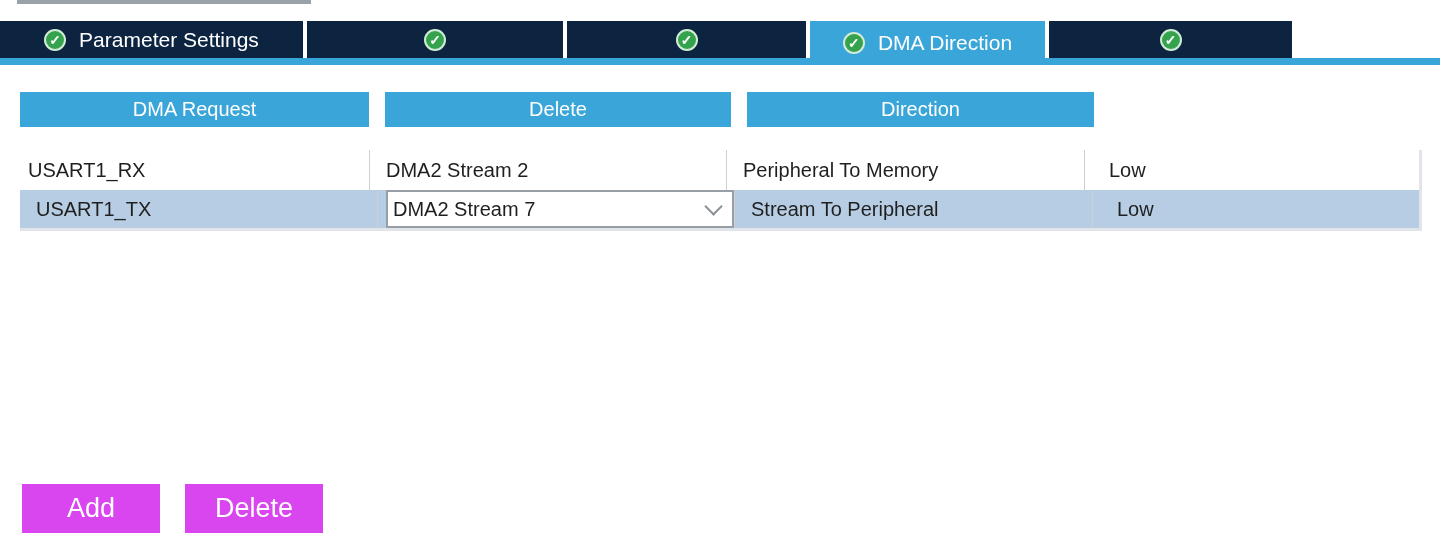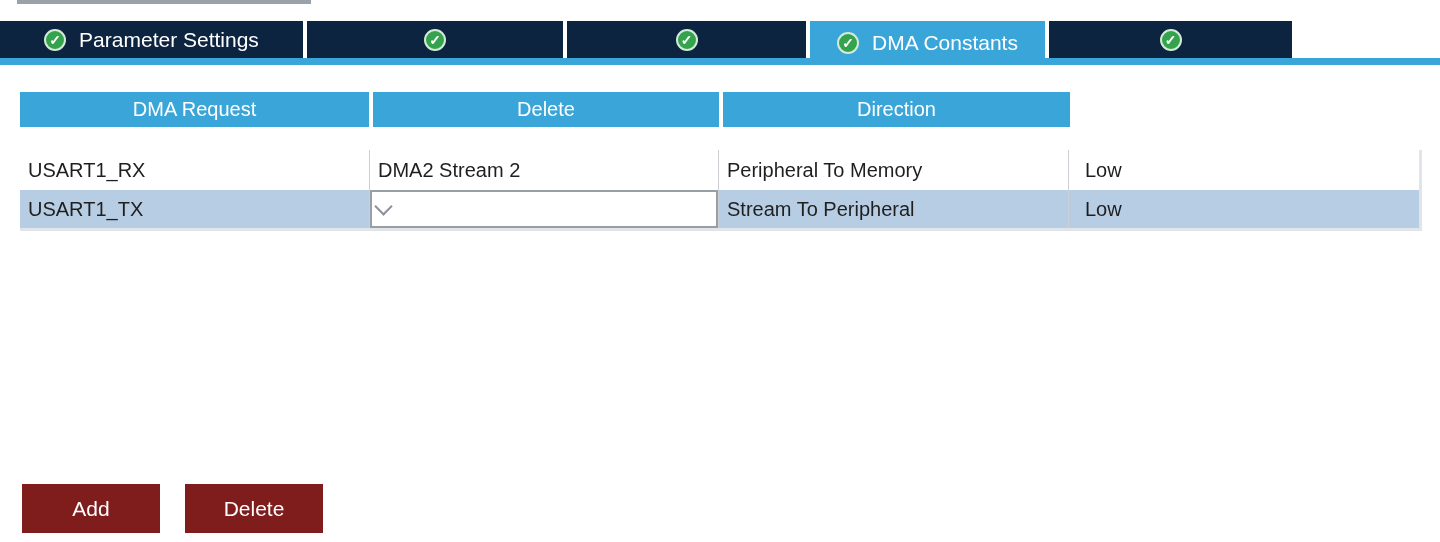--- a/index.html
+++ b/index.html
@@ -32,37 +32,37 @@
     width:22px; height:22px; border-radius:50%;
     background:#35a34e; border:2px solid #d2ebd7;
     color:#ffffff; font-size:14px; font-weight:bold; line-height:1;
     display:flex; align-items:center; justify-content:center;
     flex:0 0 auto;
   }
 
   
   .table-header {
     position:absolute; left:20px; top:92px; width:1402px; height:35px;
-    display:grid; grid-template-columns:349px 346px 347px 348px; column-gap:4px;
+    display:grid; grid-template-columns:349px 346px 347px 348px; column-gap:16px;
   }
   .th {
     background:#39a5d9; color:#ffffff; font-size:20px;
     display:flex; align-items:center; justify-content:center;
   }
 
   
   .table-body {
     position:absolute; left:20px; top:150px; width:1402px;
     border-right:3px solid #e1e4e8; border-bottom:3px solid #e1e4e8;
   }
   .tr {
-    display:grid; grid-template-columns:350px 349px 350px 353px;
+    display:grid; grid-template-columns:350px 349px 350px 353px;gap:8px;
   }
   .tr.row-0 { height:40px; background:#ffffff; }
-  .tr.row-1 { height:38px; background:#b7cde3; }
+  .tr.row-1 { height:38px; background:#b7cde3;padding-left:8px; }
   .td {
     font-size:20px; color:#1f1f1f;
     display:flex; align-items:center;
     padding-left:8px;
     border-right:1px solid #ccd0d4;
     overflow:hidden; white-space:nowrap;
   }
   .td:last-child { border-right:none;margin-left:8px; }
   .td.cell-has-dropdown { padding:0; }
 
@@ -76,21 +76,21 @@
   }
   .chevron-down {
     width:13px; height:13px; margin-top:-6px; flex:0 0 auto;
     border-left:2px solid #8b9198; border-bottom:2px solid #8b9198;
     transform:rotate(-45deg);
   }
 
   
   .btn {
     position:absolute; top:484px; height:49px; width:138px;
-    background:#7f1d1d; color:#ffffff; border:none; font-size:21px;
+    background:#d946ef; color:#ffffff; border:none; font-size:27px;
     font-family:"Liberation Sans", sans-serif;
     display:flex; align-items:center; justify-content:center; cursor:pointer;
   }
   .btn-add { left:22px; }
   .btn-delete { left:185px; }
 </style>
 </head>
 <body>
 
 <div class="screen">
@@ -103,21 +103,21 @@
       <span>Parameter Settings</span>
     </div>
     <div class="tab" style="width:256px">
       <span class="check-icon">✓</span>
     </div>
     <div class="tab" style="width:239px">
       <span class="check-icon">✓</span>
     </div>
     <div class="tab active" style="width:235px">
       <span class="check-icon">✓</span>
-      <span>DMA Constants</span>
+      <span>DMA Direction</span>
     </div>
     <div class="tab" style="width:243px">
       <span class="check-icon">✓</span>
     </div>
   </div>
   <div class="accent-strip"></div>
 
   <div class="table-header">
     <div class="th">DMA Request</div>
     <div class="th">Delete</div>
@@ -128,20 +128,21 @@
     <div class="tr row-0">
       <div class="td">USART1_RX</div>
       <div class="td">DMA2 Stream 2</div>
       <div class="td">Peripheral To Memory</div>
       <div class="td">Low</div>
     </div>
     <div class="tr row-1">
       <div class="td">USART1_TX</div>
       <div class="td cell-has-dropdown">
         <div class="dropdown">
+          <span>DMA2 Stream 7</span>
           <span class="chevron-down"></span>
         </div>
       </div>
       <div class="td">Stream To Peripheral</div>
       <div class="td">Low</div>
     </div>
   </div>
 
   <button class="btn btn-add">Add</button>
   <button class="btn btn-delete">Delete</button>

